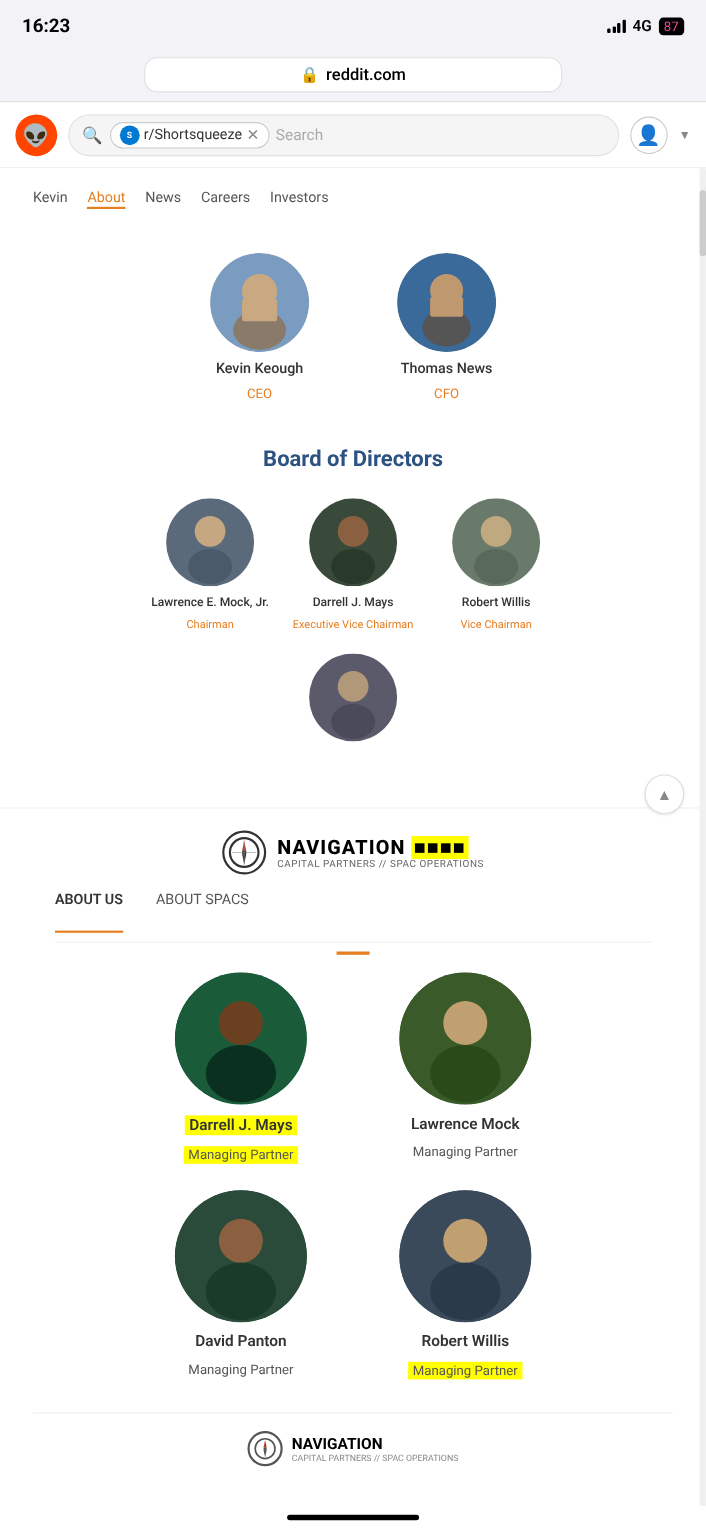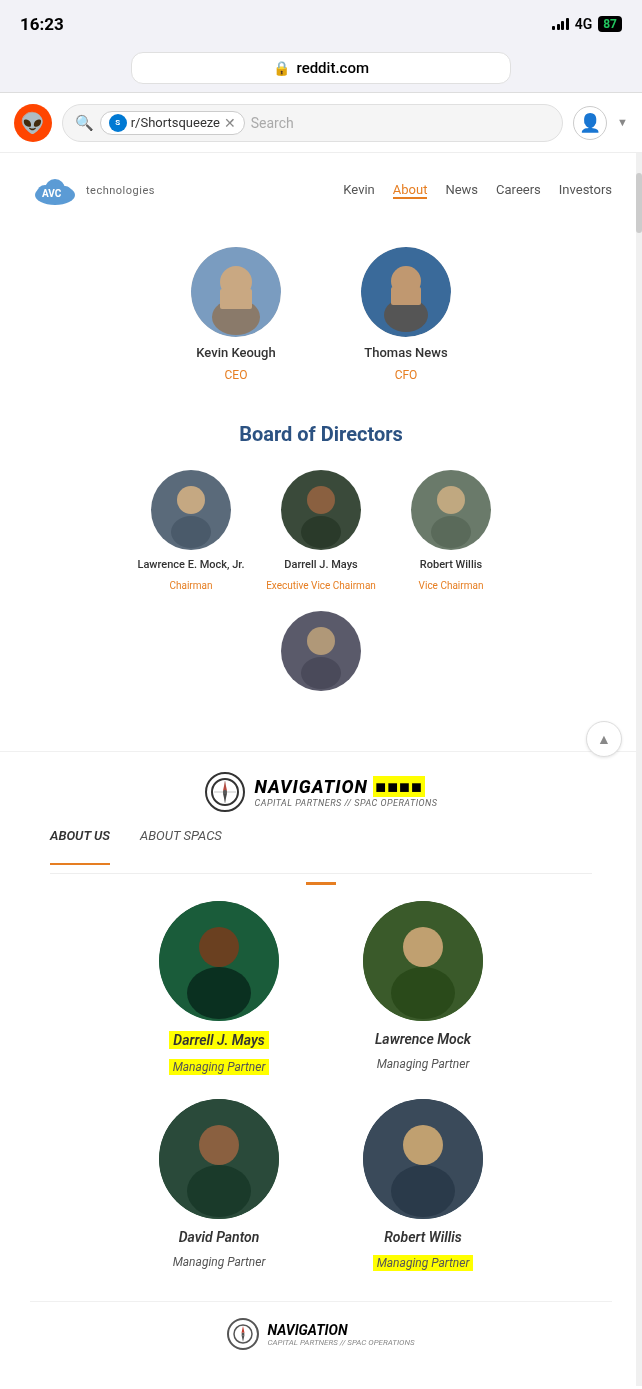--- a/index.html
+++ b/index.html
@@ -41,25 +41,25 @@
     }
     .signal-bar {
       width: 3px;
       background: #000;
       border-radius: 1px;
     }
     .battery-box {
       display: flex;
       align-items: center;
       background: #000;
-      color: #22c55e;
+      color: #ec4899;
       border-radius: 4px;
       padding: 1px 5px;
       font-size: 12px;
-      font-weight: 700;
+      font-weight: 400;
     }
 
     
     .browser-chrome {
       background: #f2f2f7;
       border-bottom: 1px solid #ddd;
       padding: 8px 10px;
     }
     .url-bar {
       display: flex;
@@ -302,21 +302,20 @@
       font-size: 14px;
       cursor: pointer;
       box-shadow: 0 1px 3px rgba(0,0,0,0.1);
     }
 
     
     .nav-capital-section {
       background: #fff;
       border-top: 1px solid #f0f0f0;
       padding: 20px 30px;
-      font-style: italic;
     }
     .nav-capital-logo {
       display: flex;
       align-items: center;
       justify-content: center;
       gap: 10px;
       margin-bottom: 16px;
     }
     .compass-icon {
       width: 40px;
@@ -496,33 +495,20 @@
     <span>👤</span>
   </div>
   <span class="chevron">▼</span>
 </div>
 
 <div class="main-content scroll-area">
 
   <div class="avc-section">
 
     <div class="avc-nav">
-      <div class="avc-logo">
-
-        <svg width="50" height="34" viewBox="0 0 50 34">
-          <ellipse cx="25" cy="22" rx="20" ry="10" fill="#5b9bd5"></ellipse>
-          <circle cx="15" cy="20" r="8" fill="#5b9bd5"></circle>
-          <circle cx="25" cy="16" r="10" fill="#5b9bd5"></circle>
-          <circle cx="35" cy="20" r="7" fill="#5b9bd5"></circle>
-          <text x="12" y="24" fill="white" font-size="10" font-weight="bold">AVC</text>
-        </svg>
-        <div class="avc-logo-text">
-          <span style="font-size:11px;color:#666;letter-spacing:0.5px;">technologies</span>
-        </div>
-      </div>
       <div class="avc-nav-links">
         <span class="nav-link">Kevin</span>
         <span class="nav-link active">About</span>
         <span class="nav-link">News</span>
         <span class="nav-link">Careers</span>
         <span class="nav-link">Investors</span>
       </div>
     </div>
 
     <div class="team-section">

